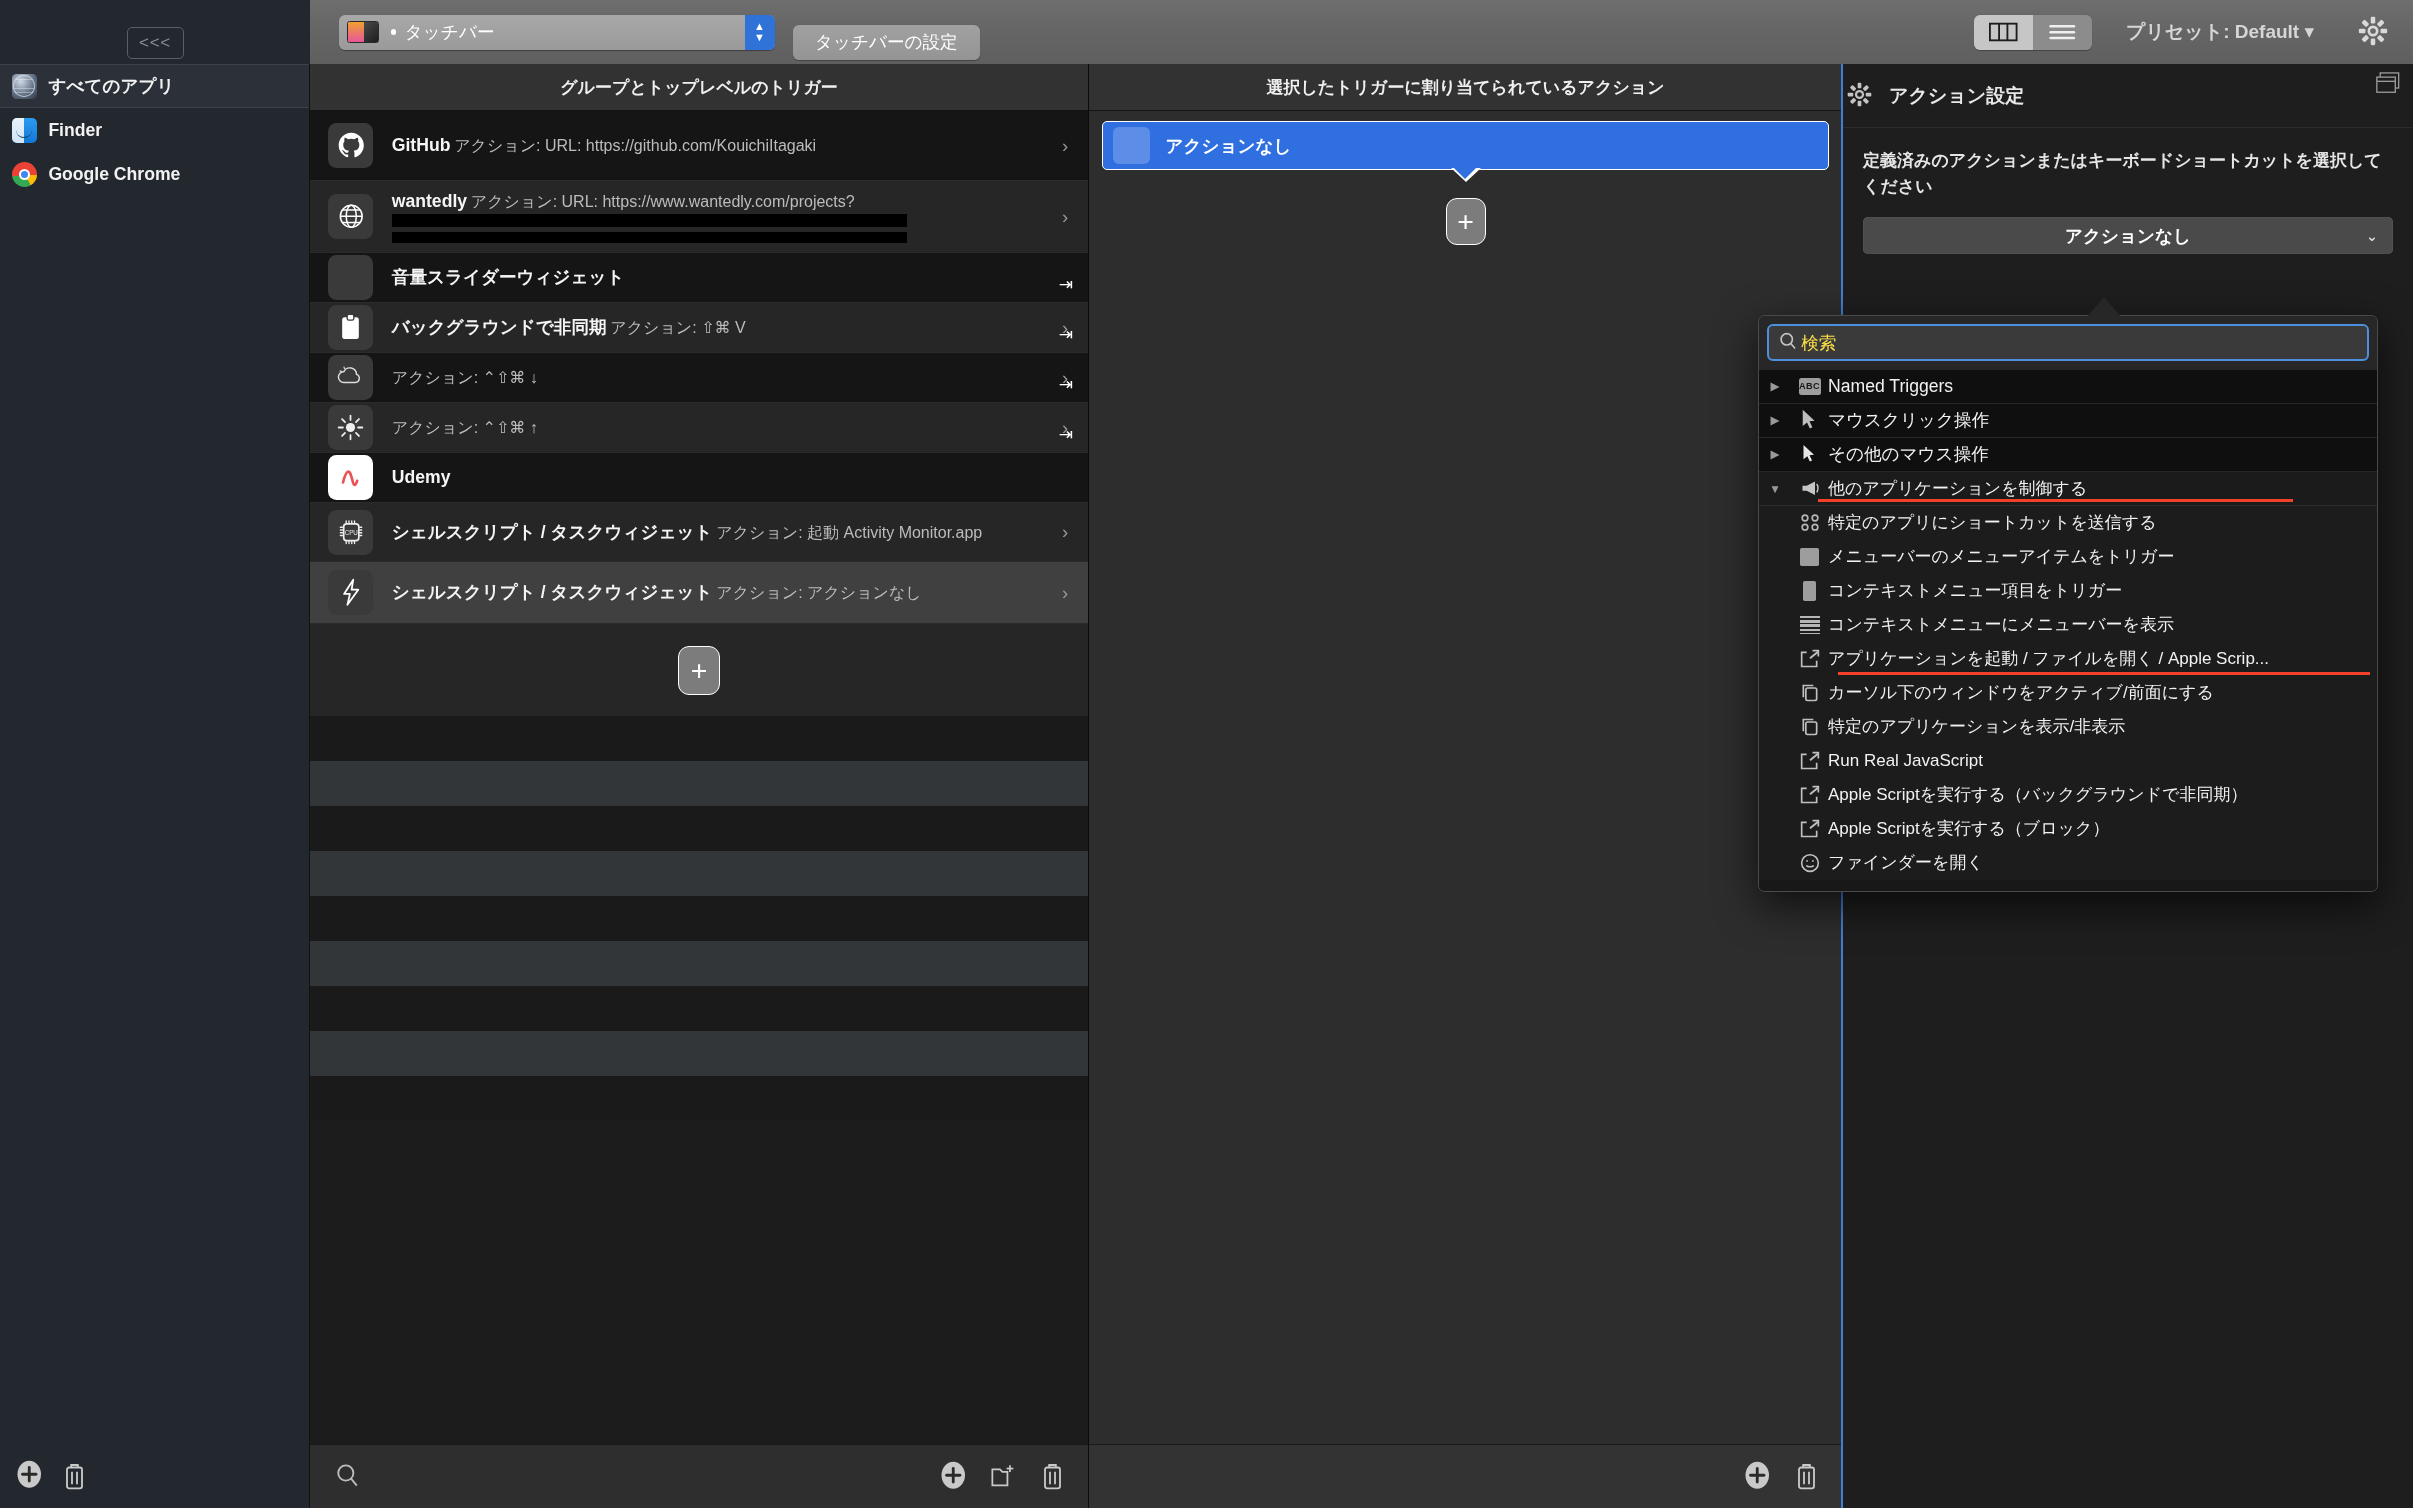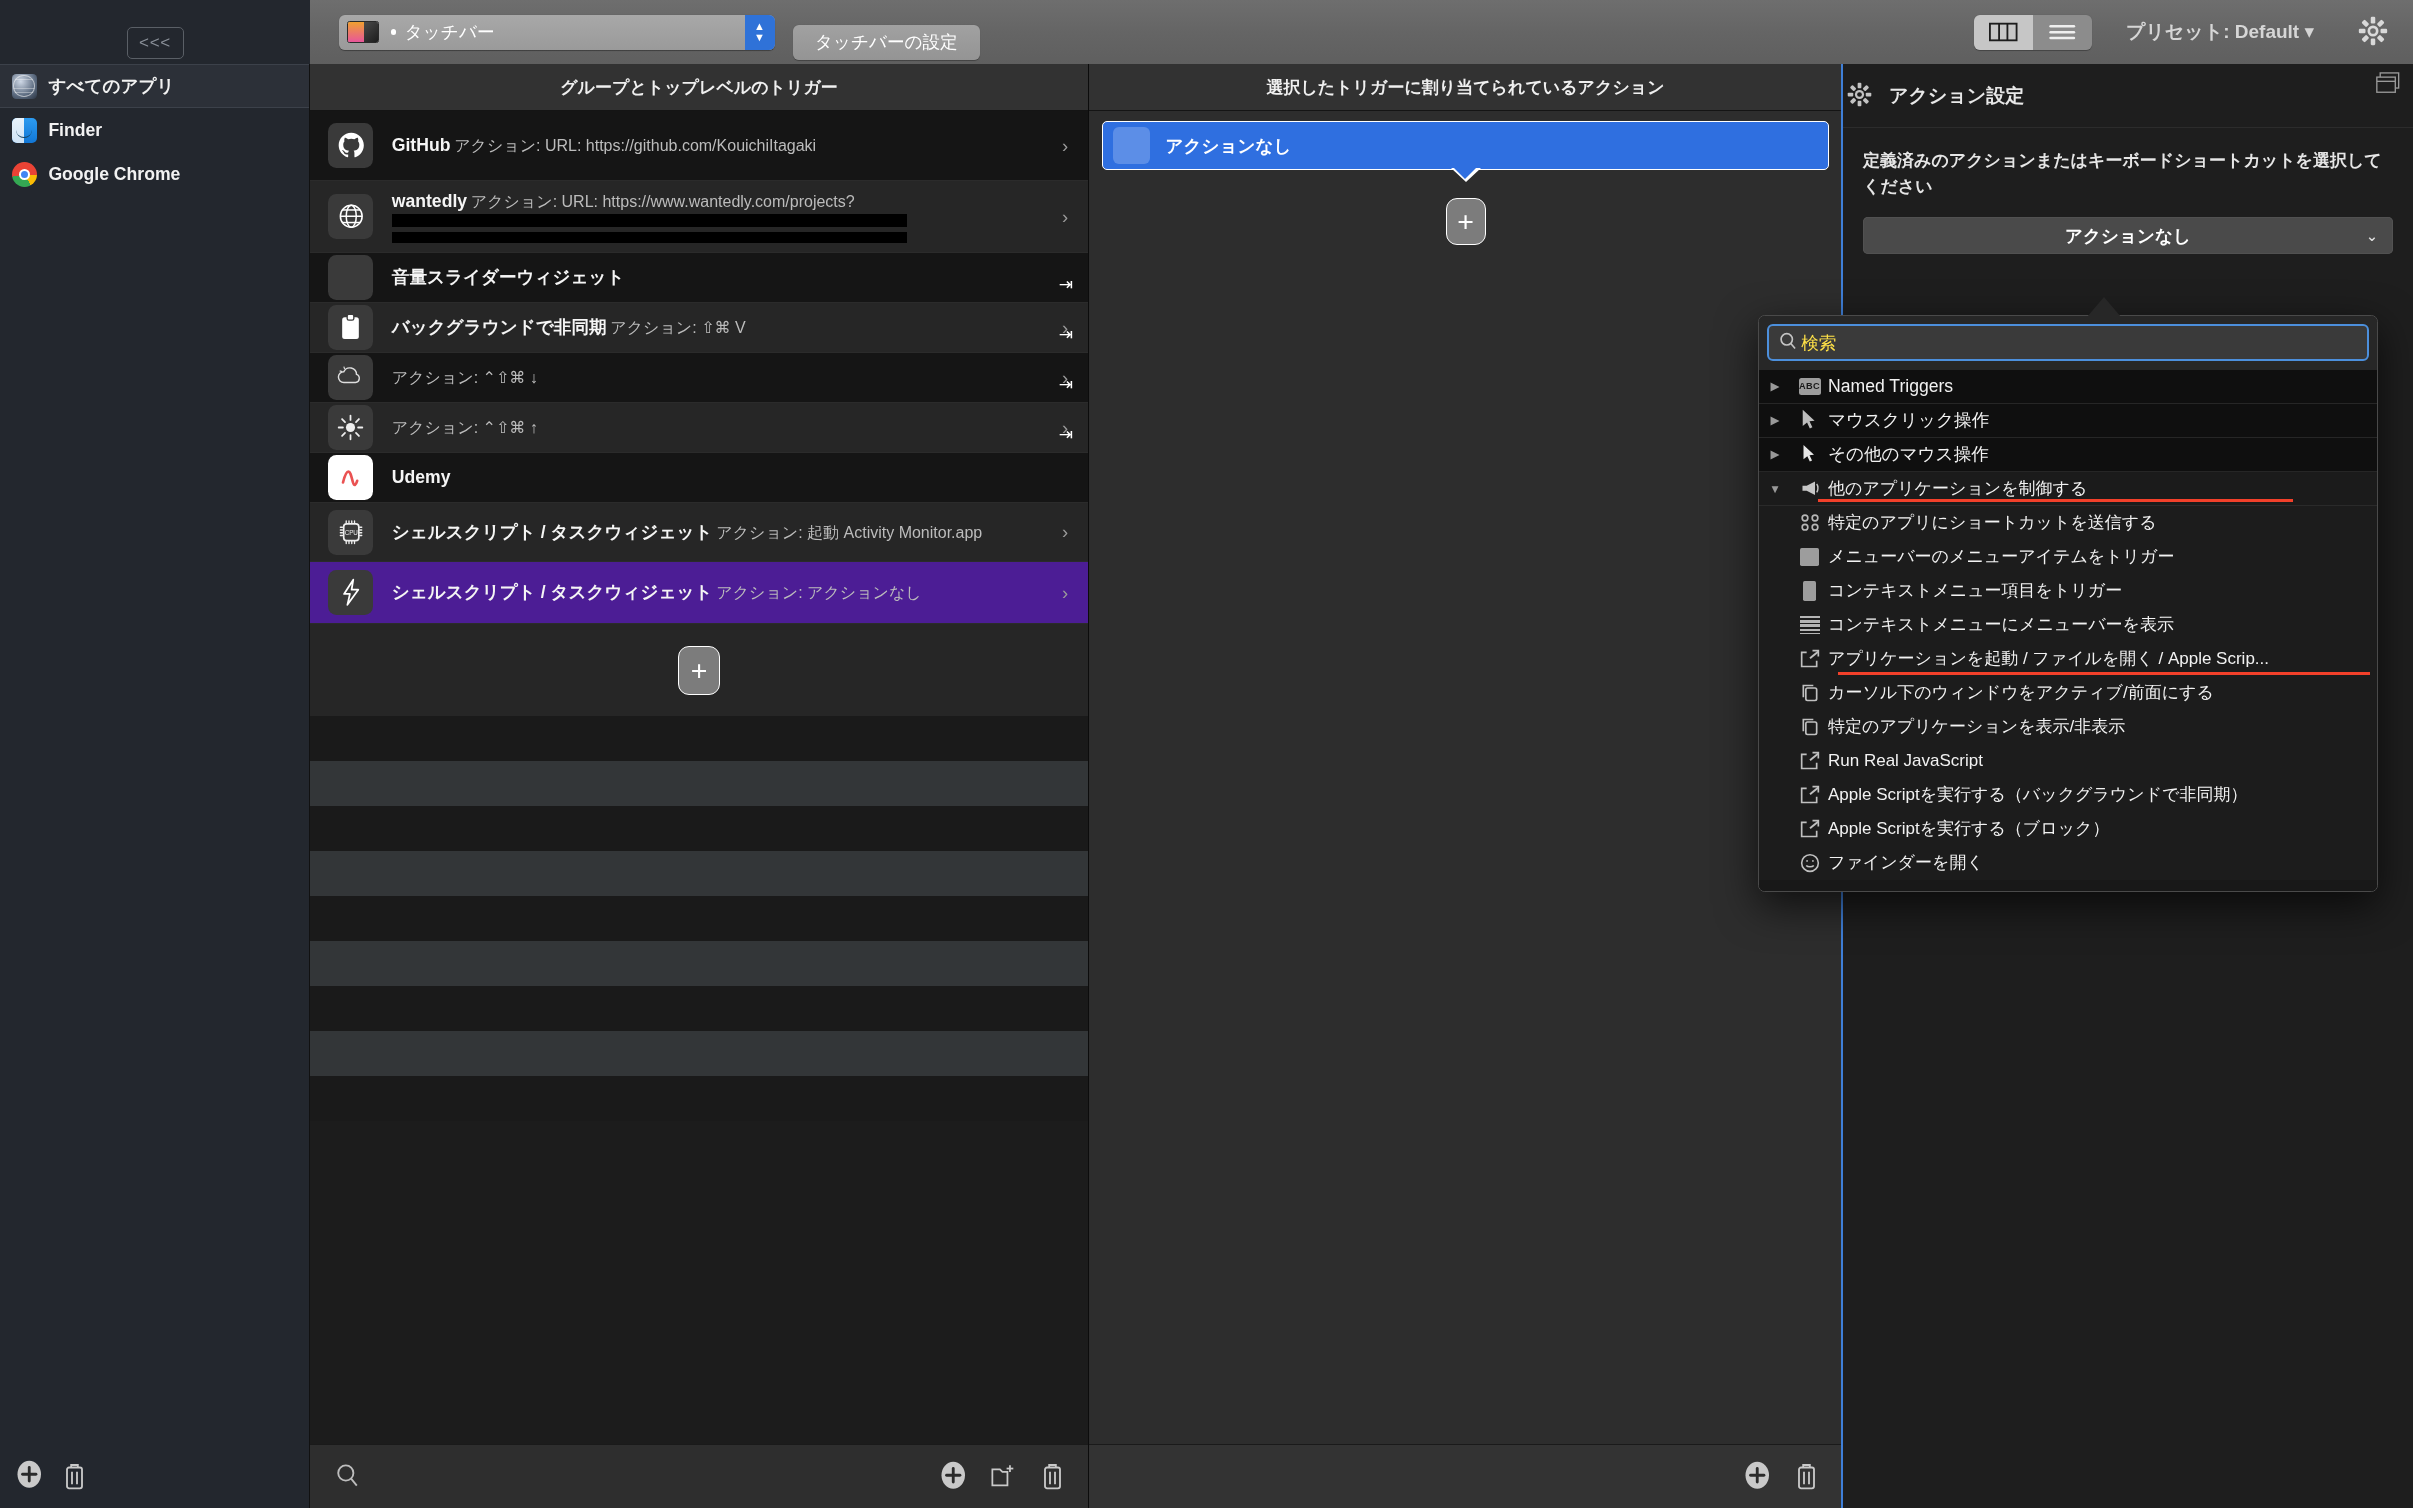--- a/index.html
+++ b/index.html
@@ -89,21 +89,21 @@
   .trigcol { width: 779px; flex: 0 0 779px; background: #1c1c1c;
      display: flex; flex-direction: column; border-right: 0.8px solid #0c0c0c; position: relative; }
   .colhead { height: 47px; flex: 0 0 47px; background: #323232; color: #f0f0f0;
      font-size: 17px; font-weight: bold; display:flex; align-items:center; justify-content:center;
      border-bottom: 0.8px solid #141414; }
   .triglist { flex: 1; overflow: hidden; position: relative; }
   .trow { display: flex; align-items: center; position: relative; padding: 0 0 0 18.4px;
      border-bottom: 0.8px solid #2b2b2b; }
   .trow.d { background: #151515; }
   .trow.l { background: #262626; }
-  .trow.sel { background: #4c1d95; justify-content: flex-end; }
+  .trow.sel { background: #404040; justify-content: flex-end; }
   .ticon { width: 45px; height: 45px; flex: 0 0 45px; border-radius: 8.4px; background:#3a3a3a;
      display:flex; align-items:center; justify-content:center; margin-right: 18.4px; }
   .ticon.plain { background:#3a3a3a; }
   .ticon svg { display:block; }
   .ttext { flex: 1; min-width: 0; }
   .tname { color:#f5f5f5; font-size: 17.6px; font-weight: bold; line-height: 1.3; }
   .tsub { color:#bcbcbc; font-size: 16px; line-height: 1.35; margin-top: 2.5px; }
   .redact { background: #000; color: transparent; display:block; }
   .tchev { color:#9a9a9a; font-size: 18.4px; position:absolute; right: 20px; top: 50%; transform: translateY(-50%); }
   .tarrow { position:absolute; right: 15px; bottom: 6.7px; color:#fff; font-size: 17px; }

